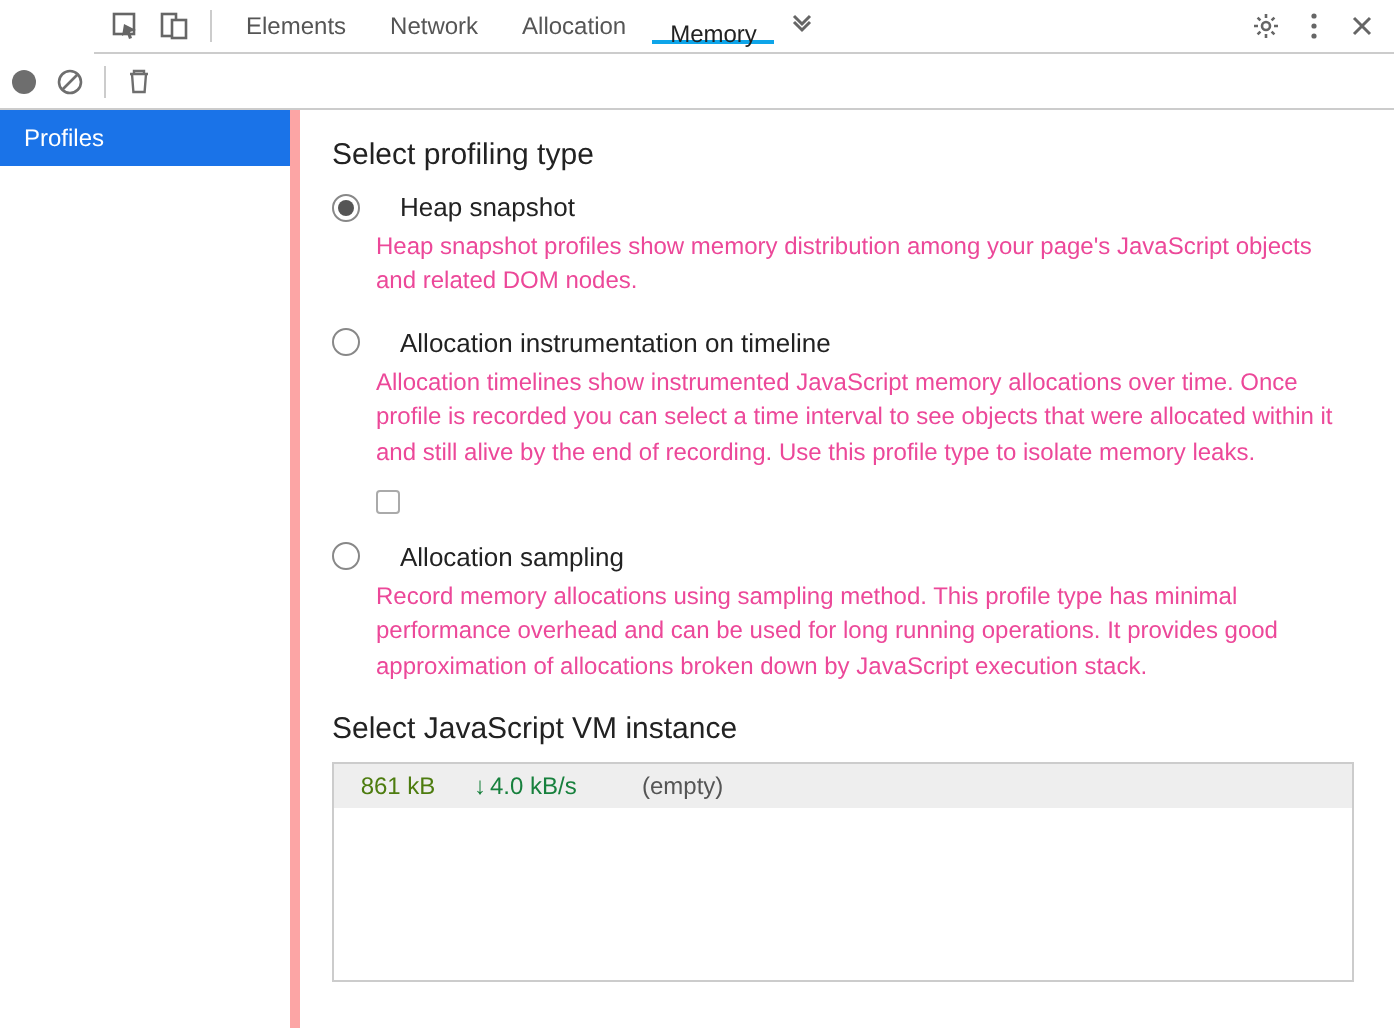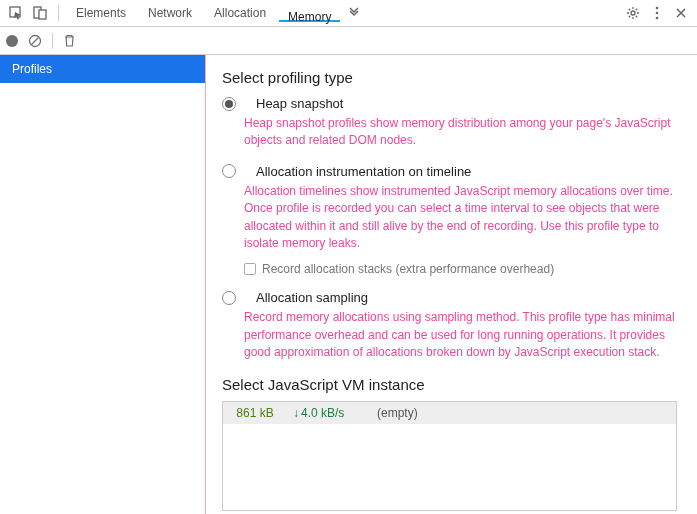--- a/index.html
+++ b/index.html
@@ -1,32 +1,32 @@
 <!DOCTYPE html>
 <html><head>
 <meta charset="utf-8">
 <style>
   * { box-sizing: border-box; }
   html, body { margin: 0; padding: 0; font-family: -apple-system, "Helvetica Neue", Arial, sans-serif; font-size: 12px; color: #303030; background: #fff; }
   .root { width: 697px; height: 514px; display: flex; flex-direction: column; border: 0; }
   
-  .tabbar { height: 27px; display: flex; align-items: center; border-bottom: 1px solid #ccc; padding: 0 6px; gap: 4px; }
+  .tabbar { height: 27px; display: flex; align-items: center; border-bottom: 1px solid #ccc; padding: 0 6px; gap: 4px; margin-left: 47px; }
   .tabbar .iconbtn { width: 20px; height: 20px; display: flex; align-items: center; justify-content: center; color: #5a5a5a; }
   .tabbar .divider { width: 1px; height: 16px; background: #ccc; margin: 0 4px; }
   .tabbar .tab { padding: 0 9px; height: 27px; line-height: 27px; color: #555; cursor: default; white-space: nowrap; }
   .tabbar .tab.active { color: #222; border-bottom: 2px solid #0ea5e9; height: 17px; line-height: 25px; }
   .tabbar .spacer { flex: 1; }
   
   .toolbar { height: 28px; display: flex; align-items: center; border-bottom: 1px solid #ccc; padding: 0 6px; gap: 8px; }
   .toolbar .dot { width: 12px; height: 12px; border-radius: 50%; background: #6e6e6e; }
   .toolbar .tb-icon { color: #6e6e6e; display: flex; align-items: center; }
   .toolbar .leftgroup { display: flex; align-items: center; gap: 10px; width: 188px; }
   
   .body { flex: 1; display: flex; overflow: hidden; }
-  .sidebar { width: 206px; border-right: 1px solid #fca5a5; background: #fff; }
+  .sidebar { width: 150px; border-right: 5px solid #fca5a5; background: #fff; }
   .sidebar .item { height: 28px; line-height: 28px; padding: 0 12px; color: #fff; background: #1a73e8; font-size: 12px; }
   .content { flex: 1; padding: 14px 20px 16px 16px; overflow-y: auto; }
   .section-title { font-size: 15px; color: #222; margin: 0 0 10px 0; font-weight: 400; }
   .option { margin-bottom: 14px; }
   .option-head { display: flex; align-items: center; gap: 20px; }
   .radio { width: 14px; height: 14px; border: 1px solid #888; border-radius: 50%; position: relative; flex-shrink: 0; background: #fff; }
   .radio.selected::after { content: ""; position: absolute; top: 2px; left: 2px; width: 8px; height: 8px; background: #555; border-radius: 50%; }
   .option-label { font-size: 13px; color: #222; }
   .option-desc { margin: 4px 0 0 22px; color: #ec4899; font-size: 12px; line-height: 1.45; }
   .sub-check { margin: 10px 0 0 22px; display: flex; align-items: center; gap: 6px; color: #777; }
@@ -125,21 +125,20 @@
       </div>
 
       <div class="option">
         <div class="option-head">
           <div class="radio"></div>
           <div class="option-label">Allocation instrumentation on timeline</div>
         </div>
         <div class="option-desc">Allocation timelines show instrumented JavaScript memory allocations over time. Once profile is recorded you can select a time interval to see objects that were allocated within it and still alive by the end of recording. Use this profile type to isolate memory leaks.</div>
         <div class="sub-check">
           <div class="checkbox"></div>
-          <span>Record allocation stacks (extra performance overhead)</span>
         </div>
       </div>
 
       <div class="option">
         <div class="option-head">
           <div class="radio"></div>
           <div class="option-label">Allocation sampling</div>
         </div>
         <div class="option-desc">Record memory allocations using sampling method. This profile type has minimal performance overhead and can be used for long running operations. It provides good approximation of allocations broken down by JavaScript execution stack.</div>
       </div>

